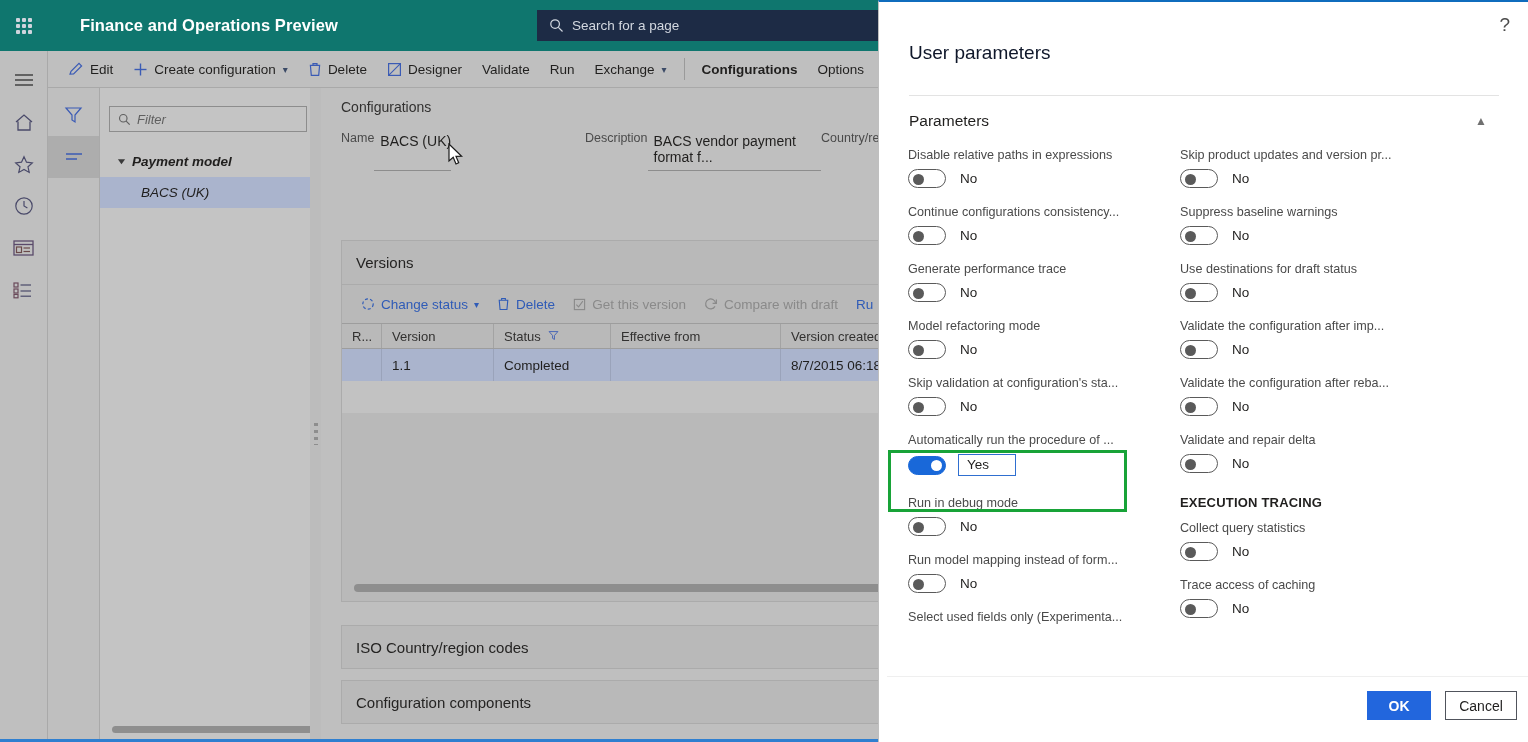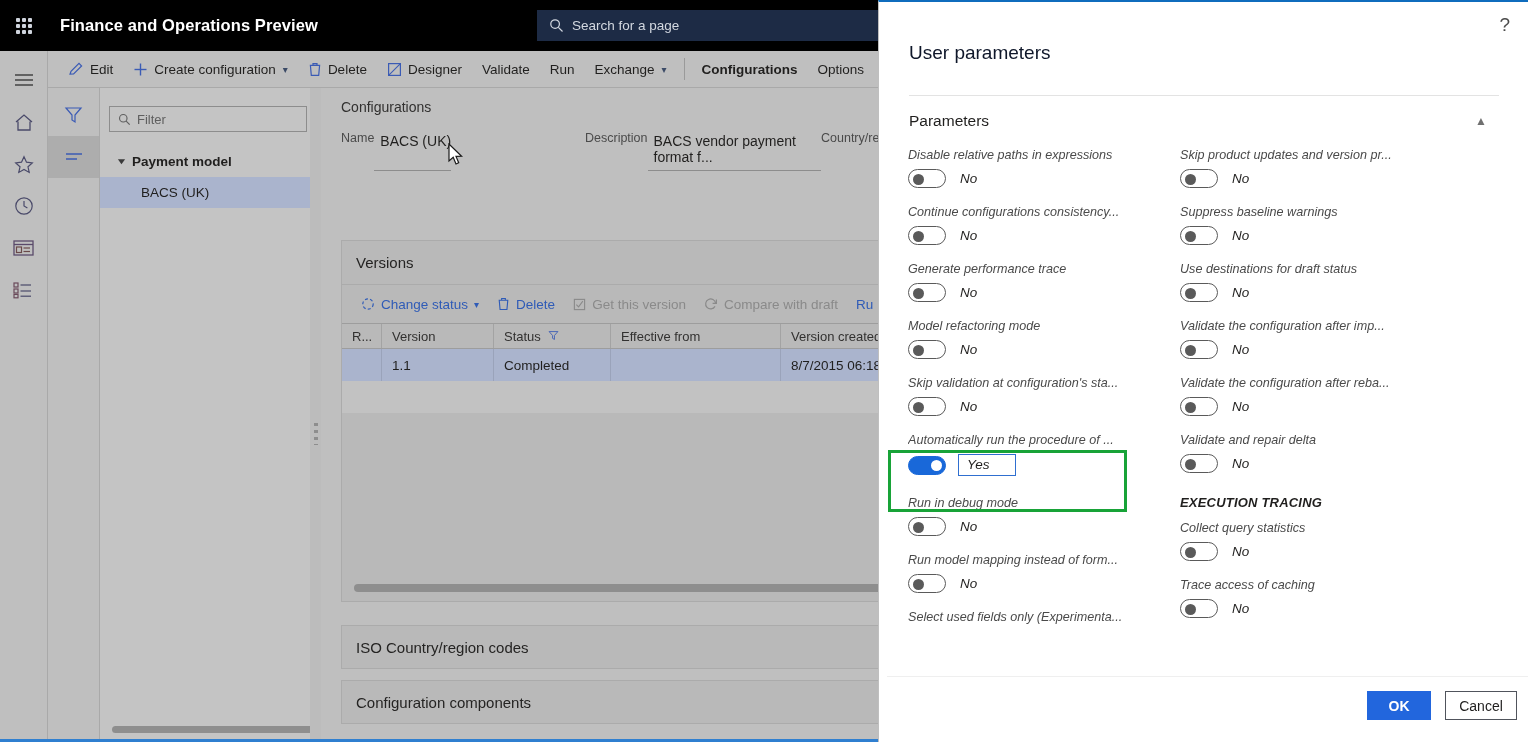--- a/index.html
+++ b/index.html
@@ -7,21 +7,21 @@
   body {
     font-family: "Liberation Sans", sans-serif;
     font-size: 13px;
     background:#bfbfbf;
     color:#201f1e;
     position:relative;
   }
   
   #topbar {
     position:absolute; left:0; top:0; width:1276px; height:51px;
-    background:#000000; display:flex; align-items:center;
+    background:#0f766e; display:flex; align-items:center;gap:20px;
   }
   #waffle { width:48px; height:51px; display:flex; align-items:center; justify-content:center; }
   .waffle-grid { width:16px; height:16px; display:grid; grid-template-columns:repeat(3,1fr); grid-template-rows:repeat(3,1fr); gap:2px; }
   .waffle-grid i { background:#cfd4dd; border-radius:1px; display:block; }
   #appname { color:#ffffff; font-size:16.5px; font-weight:bold; margin-left:12px; letter-spacing:.1px; }
   #searchbox {
     position:absolute; left:537px; top:10px; width:341px; height:31px;
     background:#1d2b45; display:flex; align-items:center; padding-left:12px; color:#d3d8e0; font-size:13.5px;
   }
   #searchbox .mag { margin-right:8px; display:flex; }
@@ -45,21 +45,21 @@
   .cmd.bold { font-weight:bold; }
   
   #treepanel {
     position:absolute; left:48px; top:88px; width:52px; height:654px;
     background:#bfbfbf; border-right:1px solid #a9a9a9;
   }
   .treetool { width:51px; height:42px; display:flex; align-items:center; justify-content:center; }
   .treetool.sel { background:#adadad; }
   #treelist {
     position:absolute; left:100px; top:88px; width:217px; height:654px;
-    background:#c4c4c4; border-right:1px solid #a9a9a9;
+    background:#c4c4c4; border-right:1px solid #a9a9a9;font-style:italic;
   }
   #filterbox {
     margin:18px 9px 0 9px; height:26px; background:#c4c4c4; border:1px solid #8d8d8d;
     display:flex; align-items:center; padding-left:8px; color:#5f5f5f; font-size:13px;
   }
   #filterbox .mag { margin-right:6px; display:flex; }
   .treerow { height:31px; display:flex; align-items:center; font-size:13.5px; padding-left:14px; }
   .treerow.parent { font-weight:bold; }
   .treerow.child { padding-left:41px; }
   .treerow.sel { background:#aab4cd; }
@@ -98,21 +98,21 @@
   #dialog {
     position:absolute; left:878px; top:0; width:650px; height:742px;
     background:#ffffff; border-left:1px solid #bfbfbf; border-top:2px solid #0f6cbd;
   }
   #helpq { position:absolute; right:18px; top:12px; font-size:19px; color:#4a4a4a; }
   #dlgtitle { position:absolute; left:30px; top:40px; font-size:19px; color:#0f172a; }
   #dlgdiv { position:absolute; left:30px; top:93px; width:590px; height:1px; background:#e3e3e3; }
   #paramhead { position:absolute; left:30px; top:106px; width:590px; height:26px; display:flex; align-items:center; justify-content:space-between; }
   #paramhead .ptxt { font-size:15.5px; color:#201f1e; }
   #paramhead .pchev { color:#707070; font-size:12px; margin-right:12px; }
-  .col { position:absolute; top:148px; width:280px;font-style:italic; }
+  .col { position:absolute; top:148px; width:280px; }
   #colL { left:908px; }
   #colR { left:1180px; }
   .pitem { margin-bottom:17px; }
   .plabel { font-size:12.6px; color:#4a4a4a; margin-bottom:7px; white-space:nowrap; overflow:hidden; }
   .prow { display:flex; align-items:center; }
   .toggle { width:38px; height:19px; border-radius:10px; border:1px solid #5a5a5a; background:#fff; position:relative; flex:0 0 auto; }
   .toggle .knob { position:absolute; left:4px; top:3.5px; width:11px; height:11px; border-radius:50%; background:#5a5a5a; }
   .toggle.on { background:#1968d9; border-color:#1968d9; }
   .toggle.on .knob { left:22px; background:#ffffff; }
   .pval { font-size:13.5px; color:#201f1e; margin-left:14px; }

